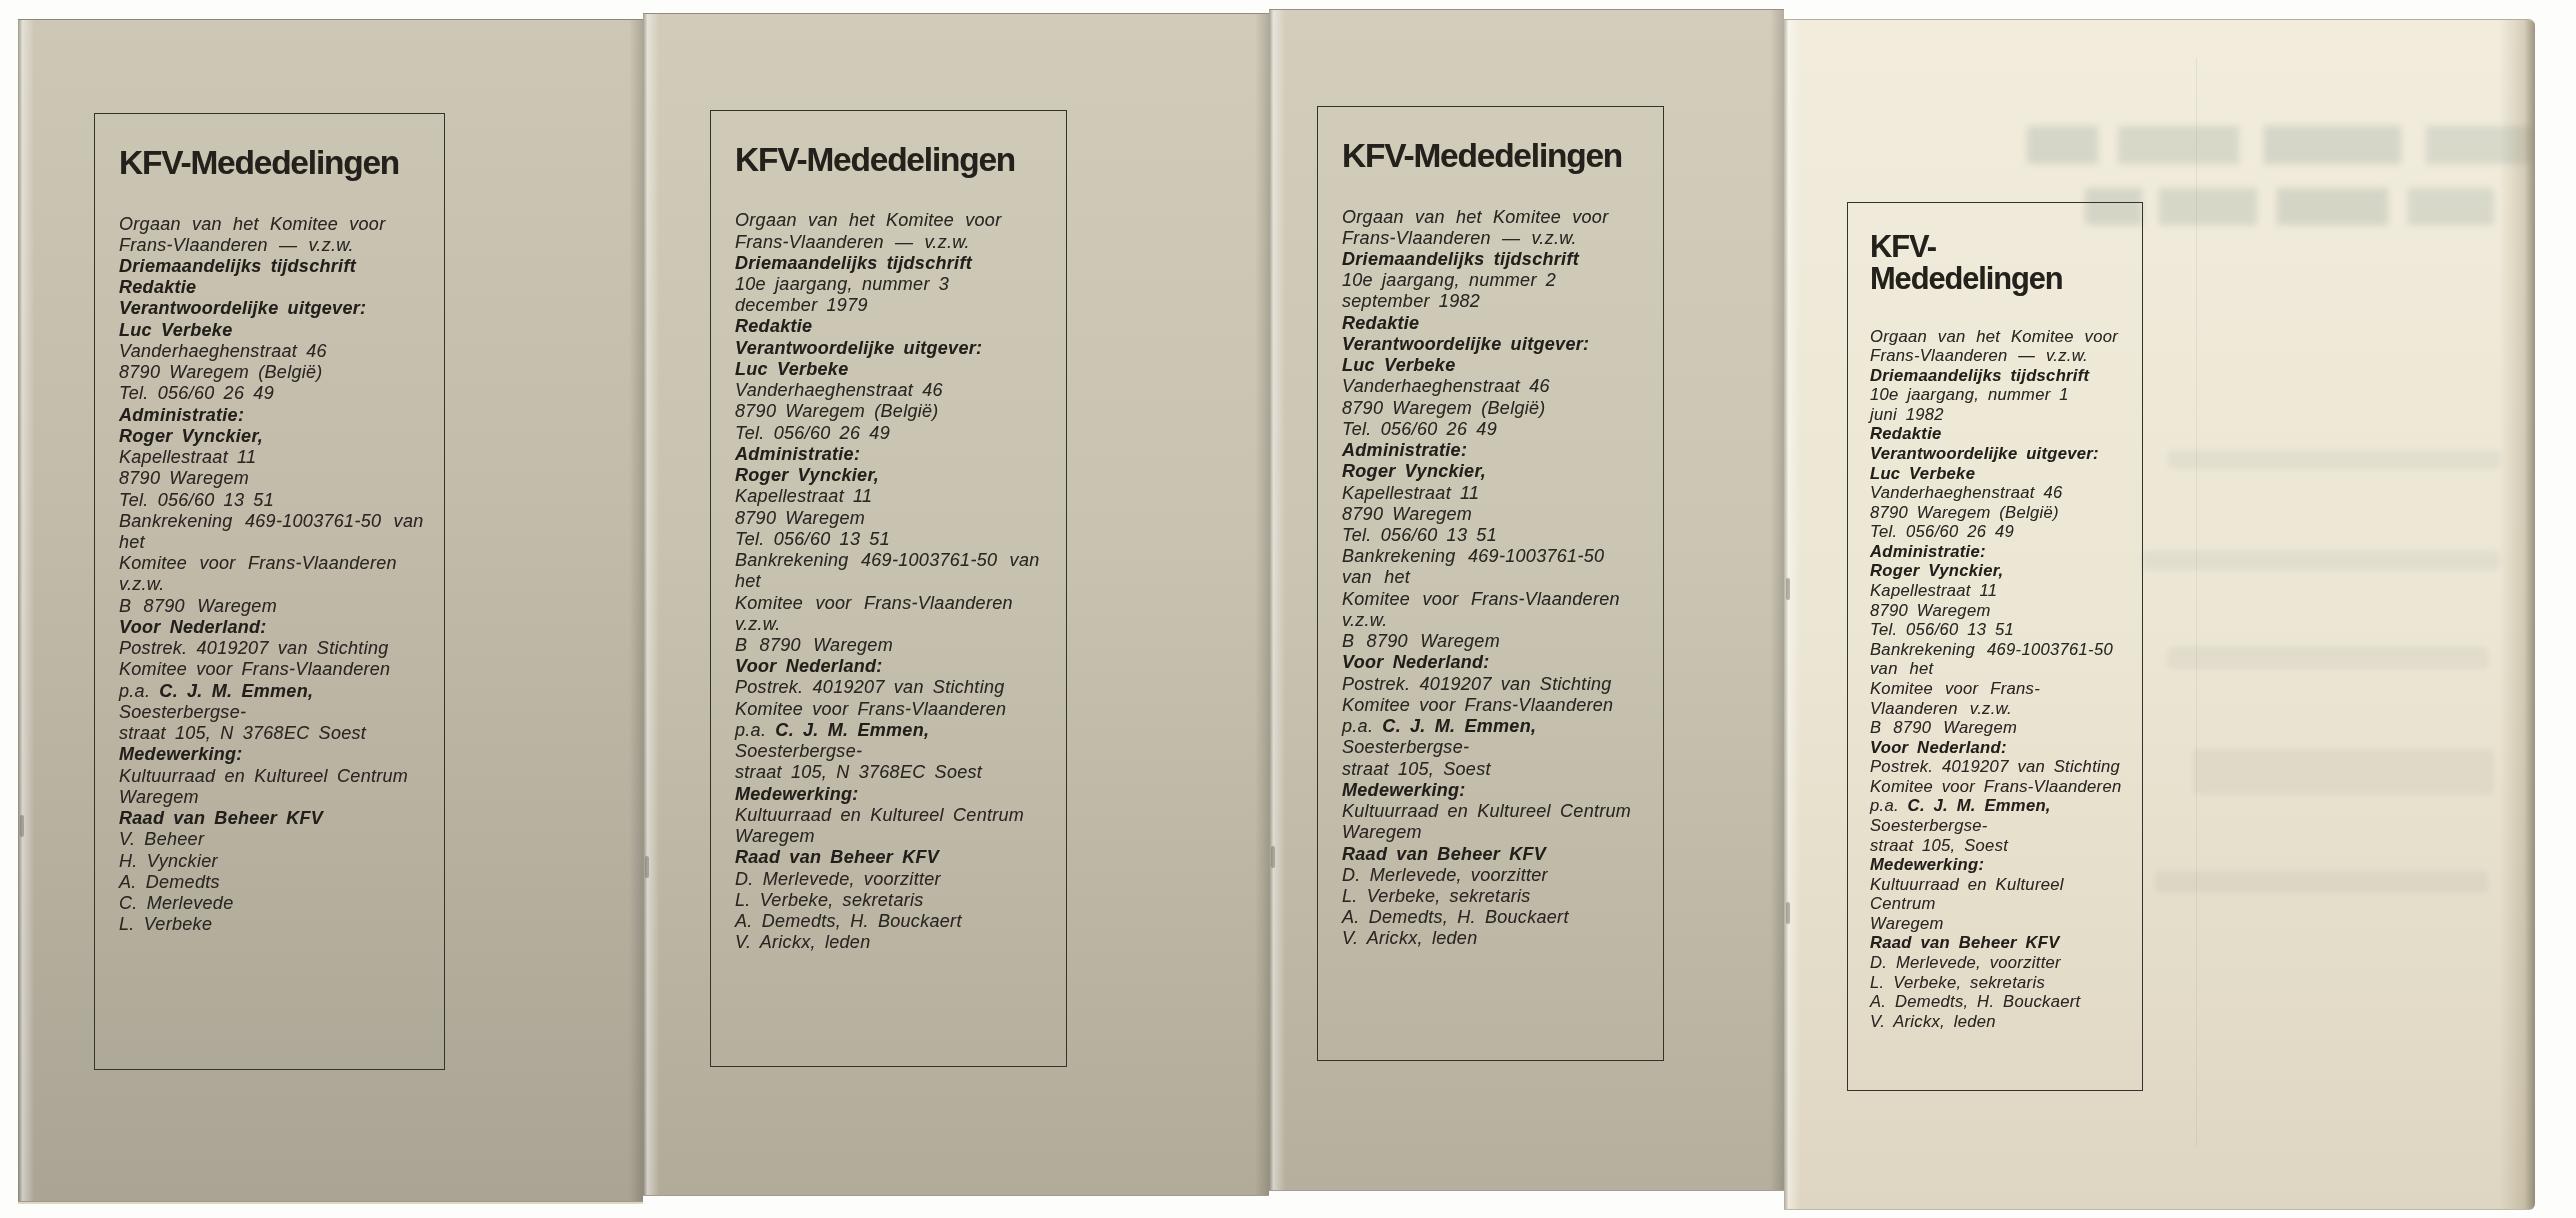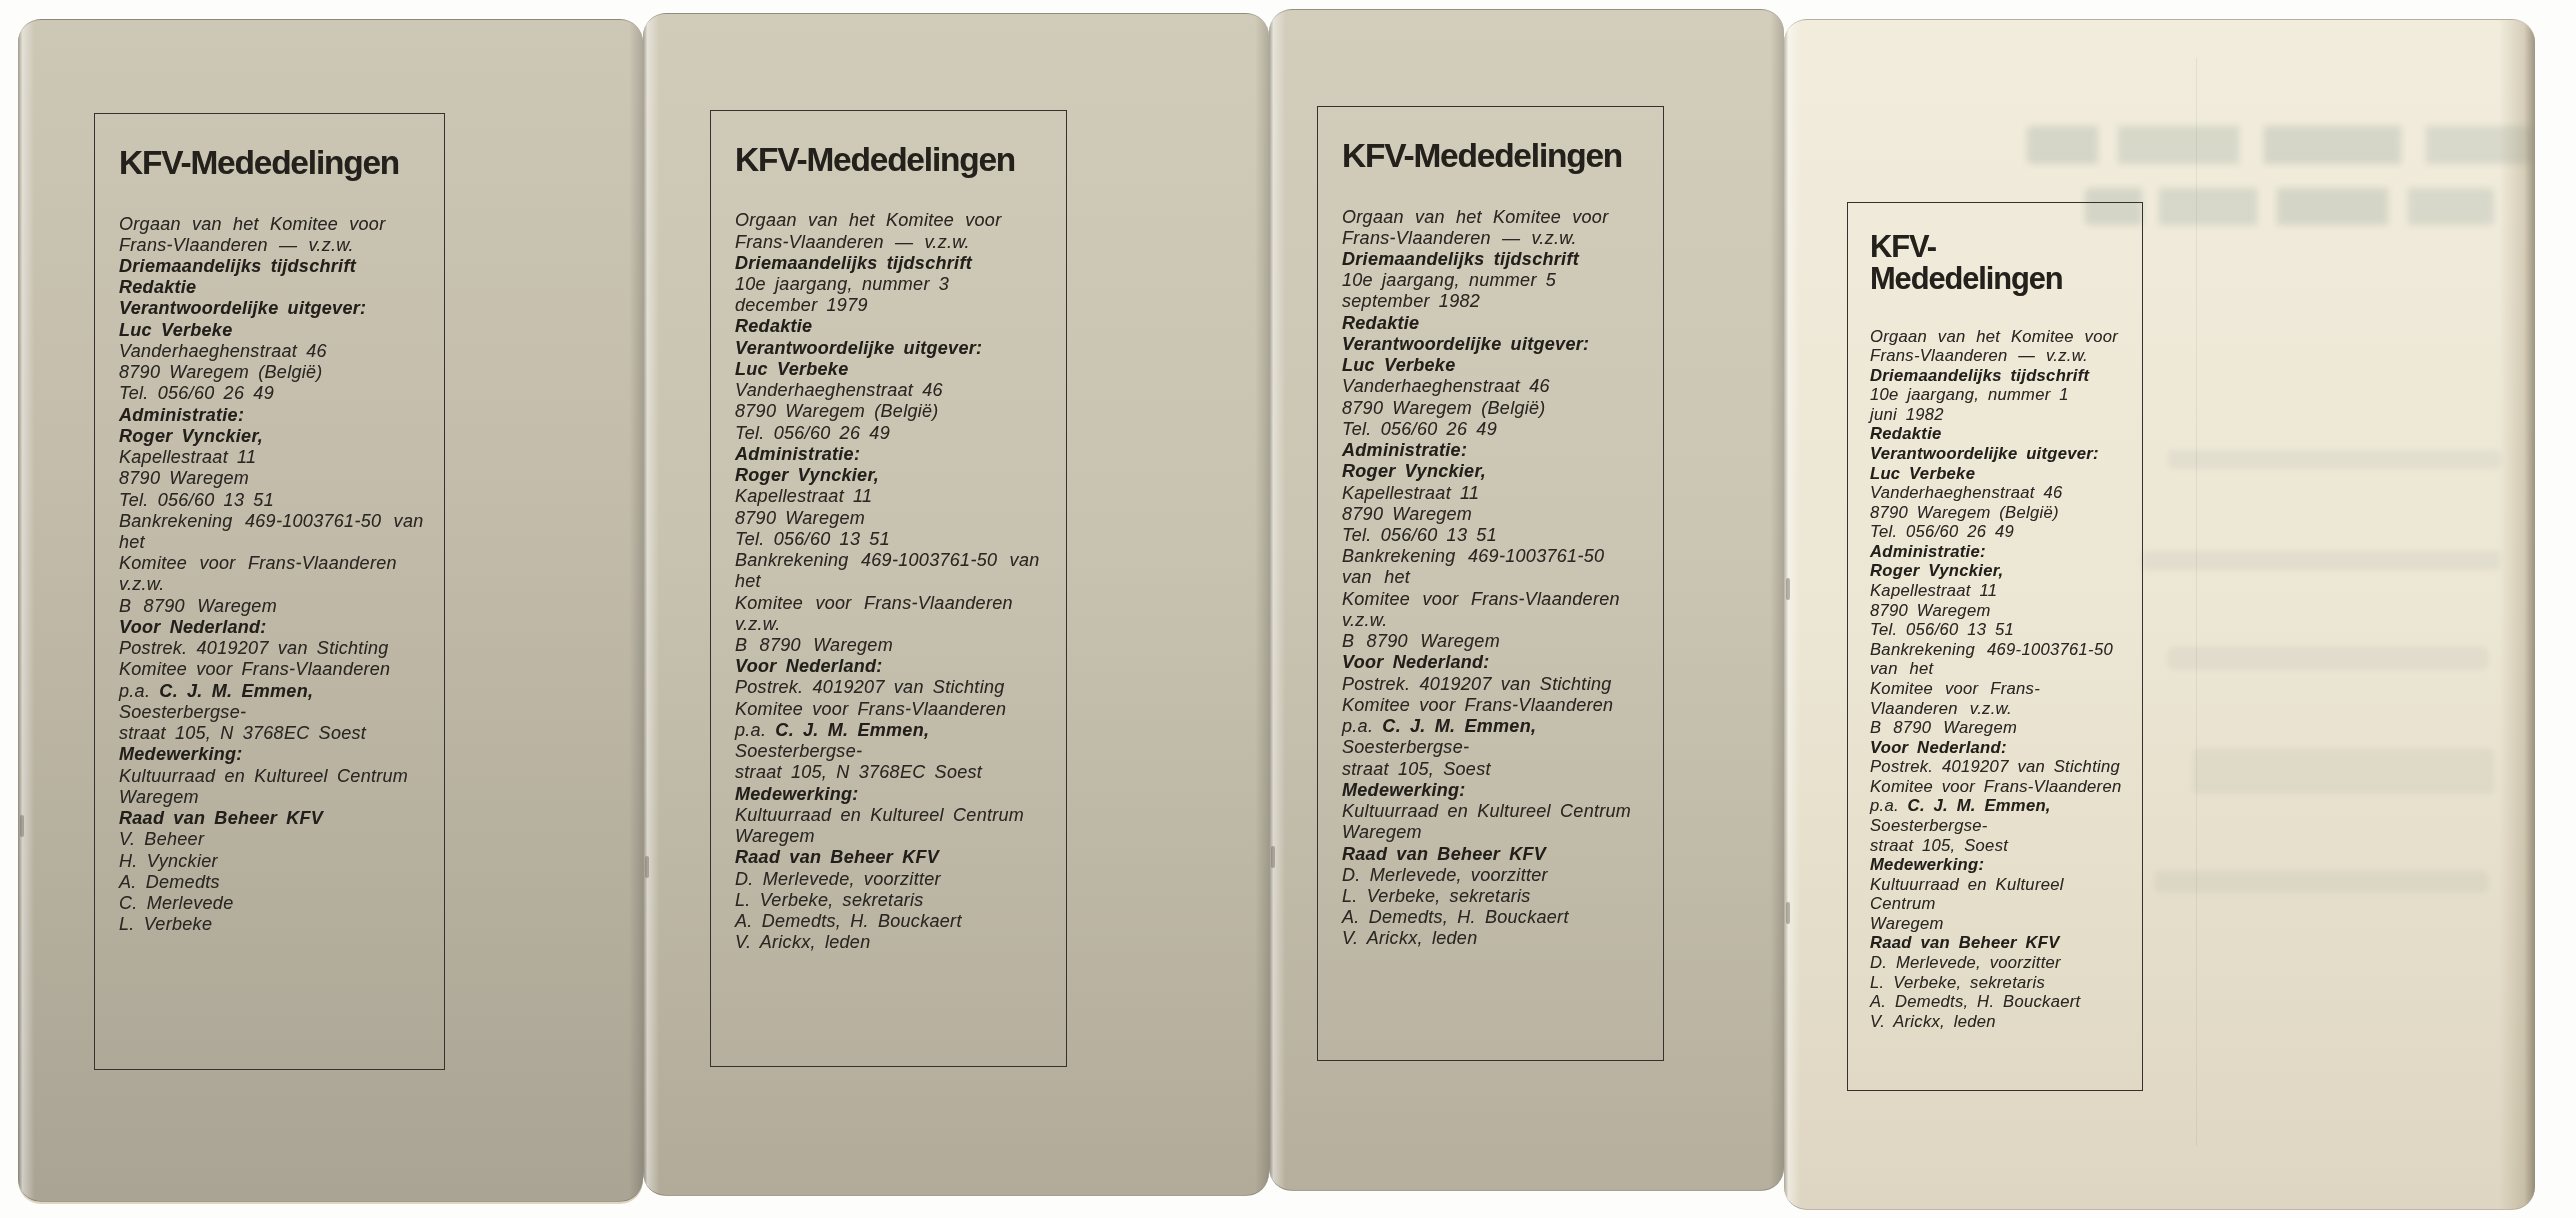--- a/index.html
+++ b/index.html
@@ -20,21 +20,21 @@
       box-shadow:0 1.9px 0 rgba(168,140,80,.35);}
   .p2{left:643px;top:12.8px;width:626px;height:1181px;
       background:linear-gradient(180deg,#d1cbb9 0%,#c8c2b0 45%,#b2ab99 100%);}
   .p3{left:1269px;top:9px;width:515px;height:1180px;
       background:linear-gradient(180deg,#d3cdbb 0%,#cbc5b3 45%,#b6af9d 100%);}
   .p4{left:1784px;top:19px;width:751px;height:1189px;
       background:linear-gradient(180deg,#f1ecdc 0%,#ece6d4 50%,#ded6c2 100%);
       border-radius:0 6.4px 6.4px 0;}
   .p4::after{width:36px;
       background:linear-gradient(90deg,rgba(0,0,0,0),rgba(150,136,104,.30) 70%,rgba(88,78,58,.55));}
-  .page{border-top:0.6px solid rgba(0,0,0,.18);border-bottom:0.6px solid rgba(0,0,0,.22);border-radius:23px;}
+  .page{border-top:0.6px solid rgba(0,0,0,.18);border-bottom:0.6px solid rgba(0,0,0,.22);}
 
   .staple{position:absolute;left:1.9px;width:3.8px;height:22px;border-radius:1.9px;
           background:#5d584c;opacity:.40;}
 
   
   .box{position:absolute;border:1.9px solid #35322c;box-sizing:border-box;
        padding:31px 16.6px 0 24px;font-size:18px;line-height:1.18;
        color:#2a2723;letter-spacing:0.3px;word-spacing:3.8px;
        text-shadow:0 0 0.6px rgba(42,39,35,.28);}
   .p1 .box{left:76px;top:93px;width:351px;height:957px;}
@@ -193,21 +193,21 @@
   <section class="page p3">
     <div class="staple" style="top:836px"></div>
     <div class="box">
       <h1 class="title">KFV-Mededelingen</h1>
       <p class="organ">
         <span class="ln">Orgaan van het Komitee voor</span>
         <span class="ln">Frans-Vlaanderen — v.z.w.</span>
       </p>
       <p class="periodicity b">Driemaandelijks tijdschrift</p>
       <p class="issue">
-        <span class="ln">10e jaargang, nummer 5</span>
+        <span class="ln">10e jaargang, nummer 2</span>
         <span class="ln">september 1982</span>
       </p>
       <p class="labels b">
         <span class="ln">Redaktie</span>
         <span class="ln">Verantwoordelijke uitgever:</span>
       </p>
       <p class="block-editor">
         <span class="ln b">Luc Verbeke</span>
         <span class="ln">Vanderhaeghenstraat 46</span>
         <span class="ln">8790 Waregem (België)</span>

